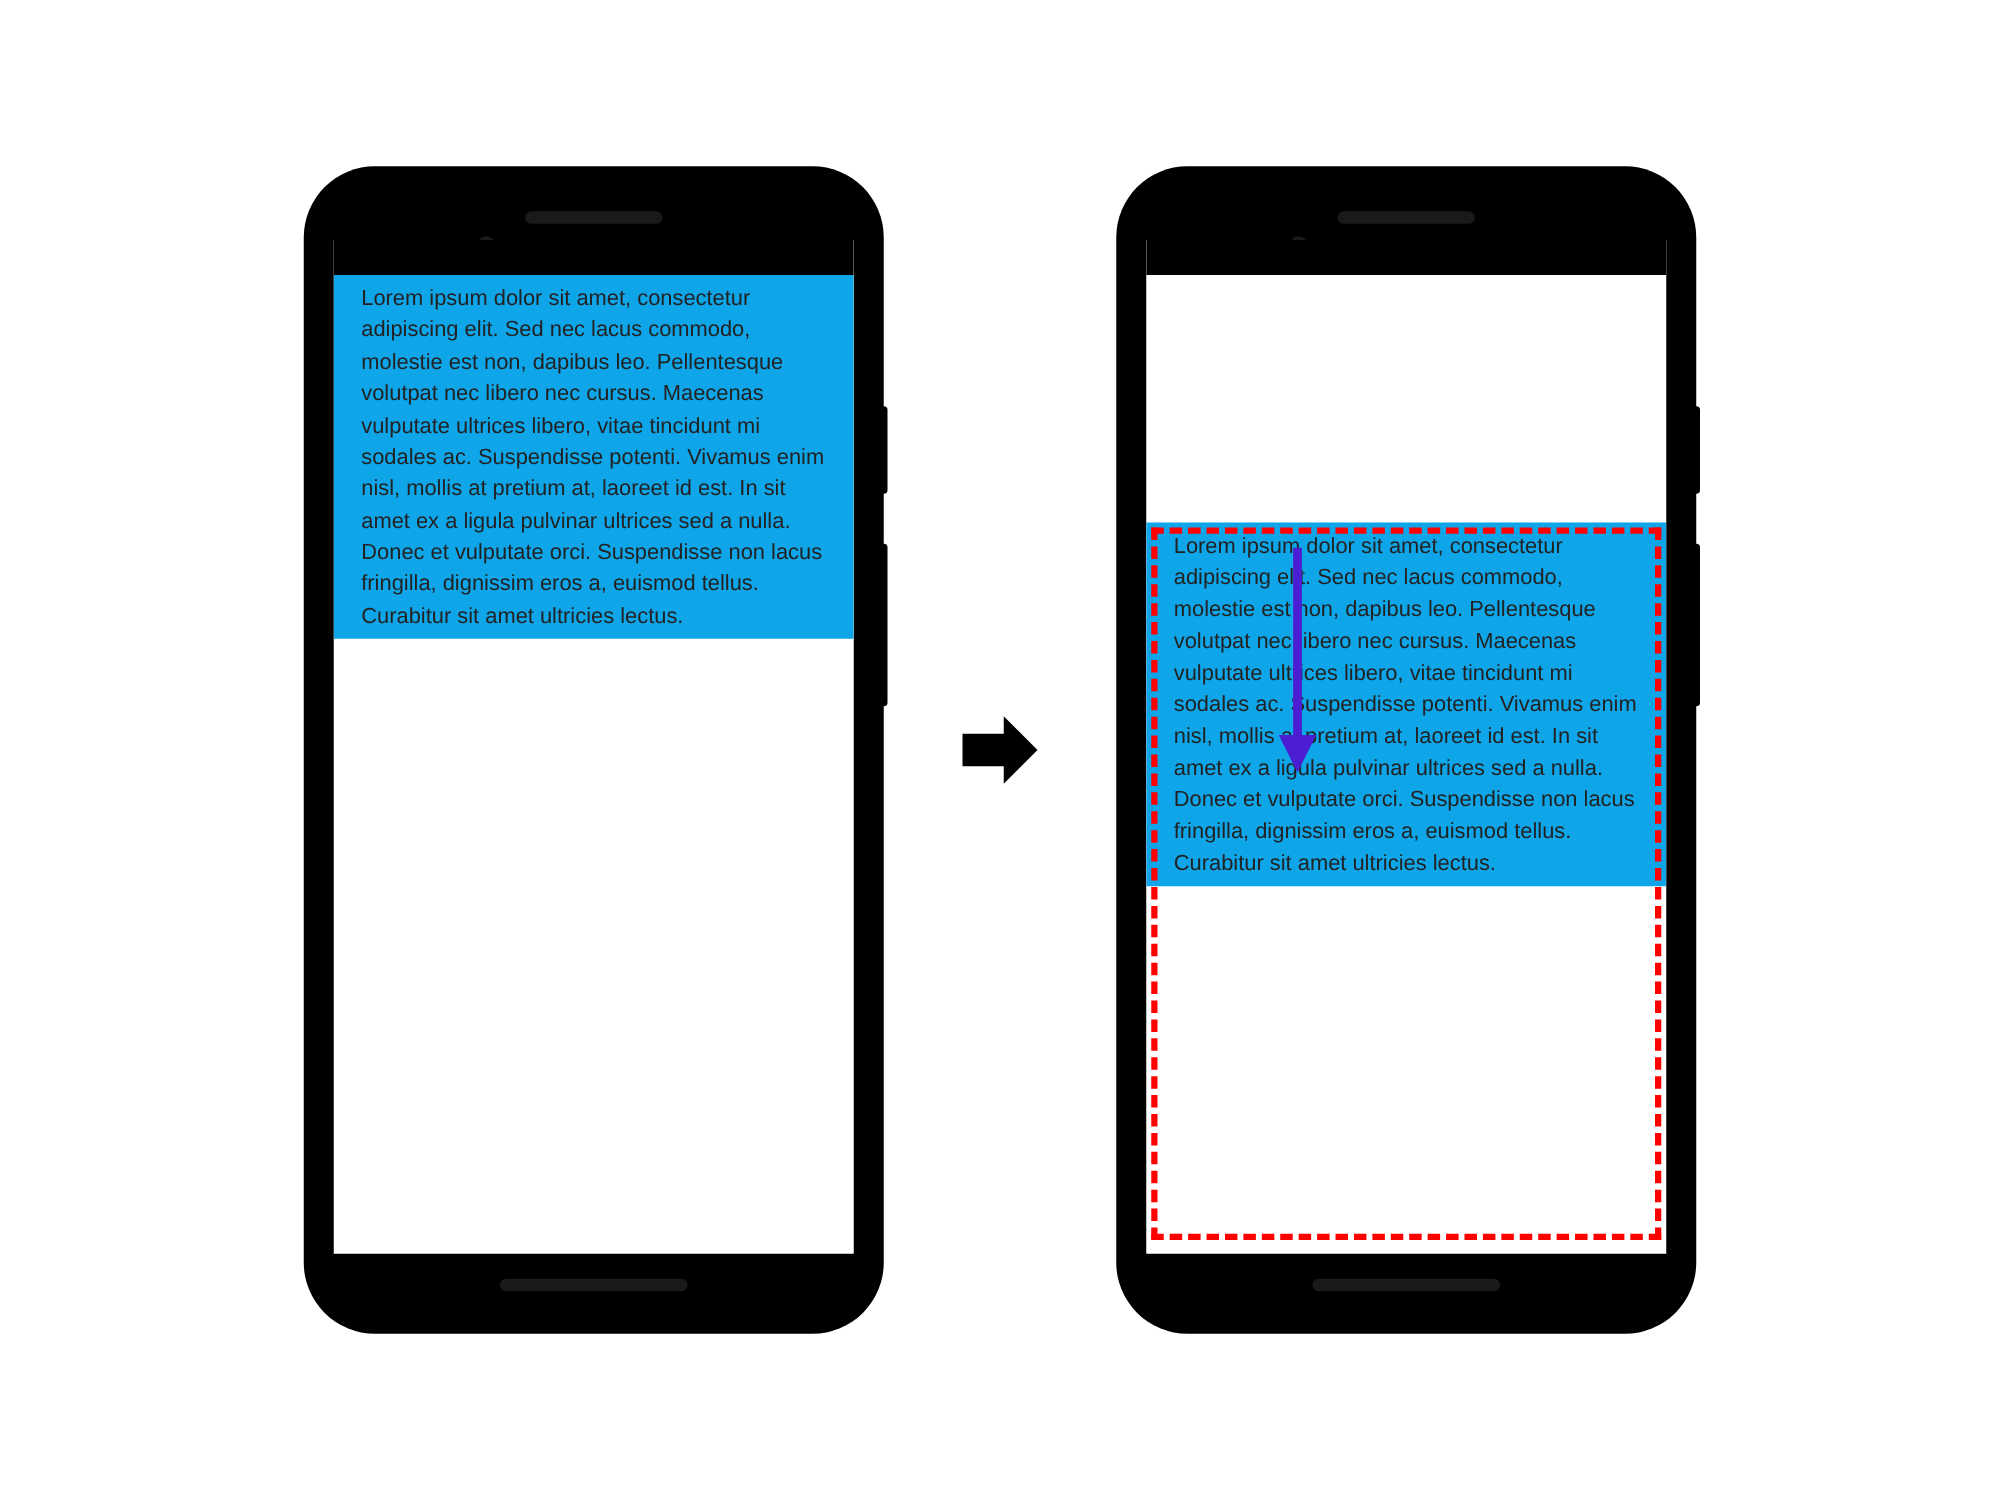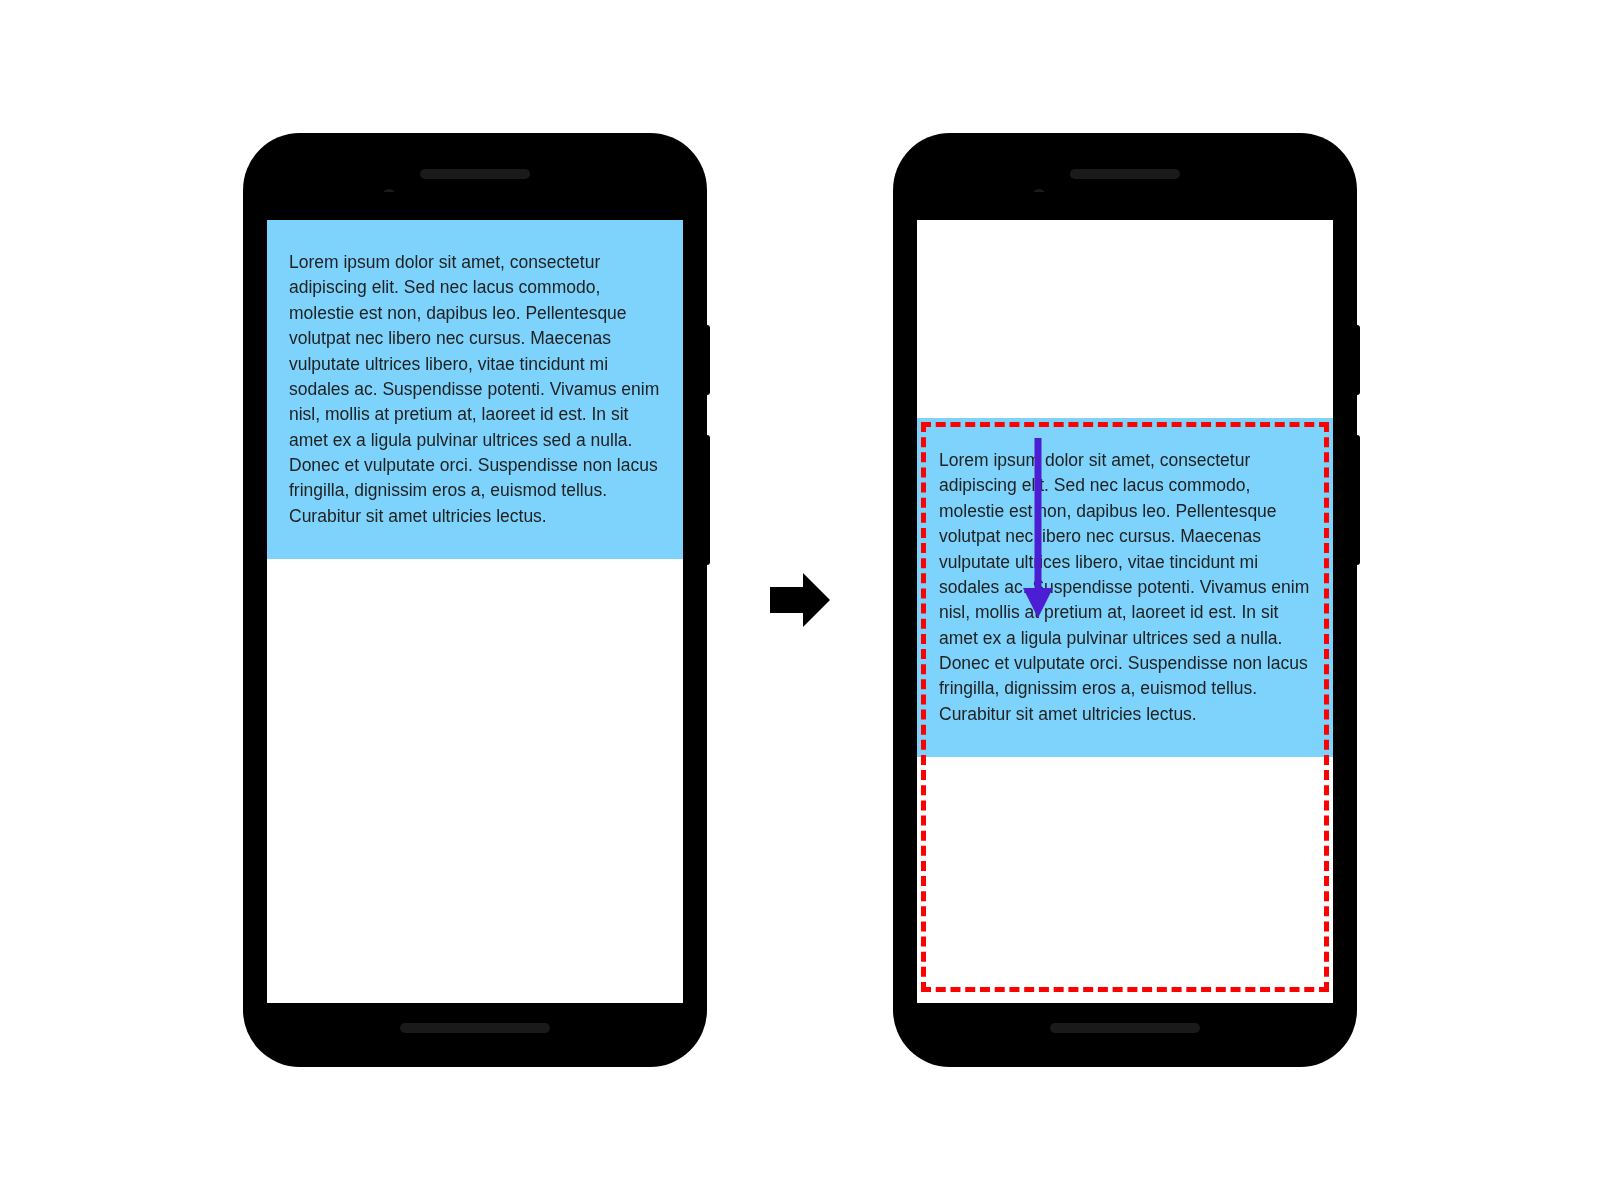--- a/index.html
+++ b/index.html
@@ -101,22 +101,22 @@
     .status-bar {
       height: 28px;
       background: #000;
     }
     .content-area {
       position: relative;
       width: 100%;
       height: calc(100% - 28px);
     }
     .text-block {
-      background: #7dd3fc;
-      padding: 30px 22px;
+      background: #0ea5e9;
+      padding: 6px 22px;
       font-size: 17.5px;
       line-height: 1.45;
       color: #222;
     }
     .text-block.top {
       margin-top: 0;
     }
     .text-block.shifted {
       margin-top: 198px;
     }

